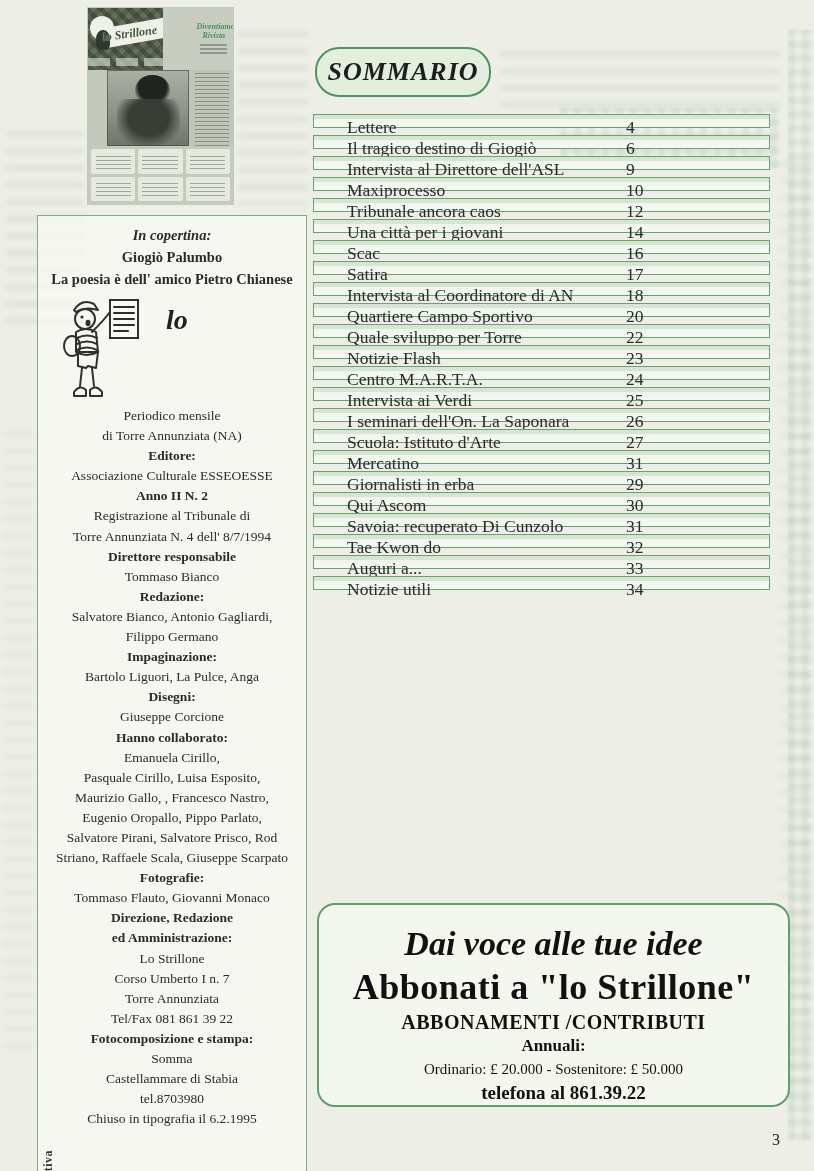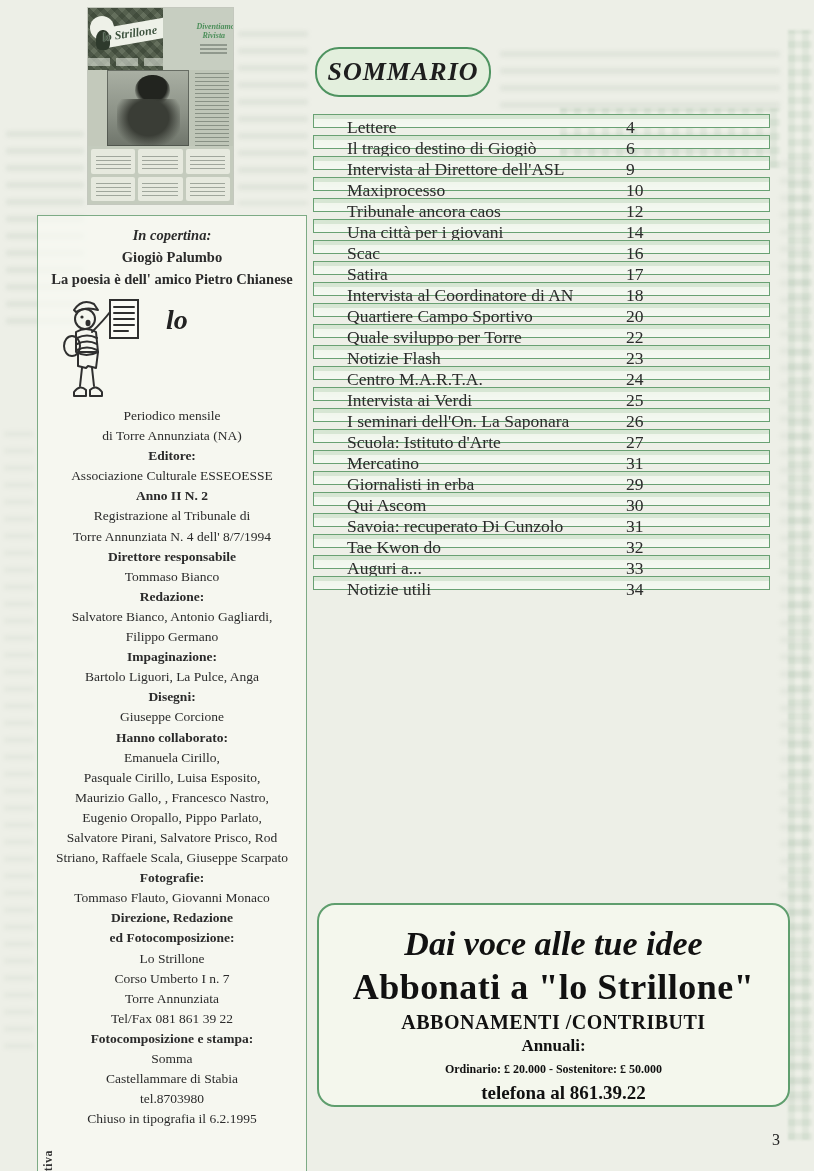--- a/index.html
+++ b/index.html
@@ -129,21 +129,21 @@
   
   .ad{
     position:absolute;left:317px;top:903px;width:473px;height:204px;box-sizing:border-box;
     border:2px solid #5f9e6e;border-radius:18px;background:rgba(244,247,238,.92);
     text-align:center;padding-top:18px;color:#111;
   }
   .ad .slogan{font-style:italic;font-weight:bold;font-size:34px;line-height:42px;}
   .ad .headline{font-weight:bold;font-size:36px;line-height:44px;letter-spacing:.5px;}
   .ad .subhead{font-weight:bold;font-size:20px;line-height:26px;letter-spacing:.5px;}
   .ad .annuali{font-weight:bold;font-size:17px;line-height:22px;}
-  .ad .prices{font-weight:bold;font-size:12px;line-height:24px;}
+  .ad .prices{font-weight:normal;font-size:15px;line-height:24px;}
   .ad .phone{font-weight:bold;font-size:19px;line-height:24px;margin-left:20px;}
   .page-num{position:absolute;left:772px;top:1131px;font-size:16px;color:#222;}
   svg .ln{stroke:#2f2f2f;stroke-width:2;fill:none;stroke-linecap:round;stroke-linejoin:round;}
 </style>
 </head>
 <body>
 
 <div class="smudge" style="left:6px;top:120px;width:78px;height:210px;"></div>
 <div class="smudge" style="left:238px;top:20px;width:70px;height:185px;"></div>
 <div class="smudge" style="left:500px;top:40px;width:280px;height:70px;"></div>
@@ -270,21 +270,21 @@
     <div class="credit n">Salvatore Pirani, Salvatore Prisco, Rod</div>
 
     <div class="credit n">Striano, Raffaele Scala, Giuseppe Scarpato</div>
 
     <div class="credit b">Fotografie:</div>
 
     <div class="credit n">Tommaso Flauto, Giovanni Monaco</div>
 
     <div class="credit b">Direzione, Redazione</div>
 
-    <div class="credit b">ed Fotocomposizione:</div>
+    <div class="credit b">ed Amministrazione:</div>
 
     <div class="credit n">Lo Strillone</div>
 
     <div class="credit n">Corso Umberto I n. 7</div>
 
     <div class="credit n">Torre Annunziata</div>
 
     <div class="credit n">Tel/Fax 081 861 39 22</div>
 
     <div class="credit b">Fotocomposizione e stampa:</div>

